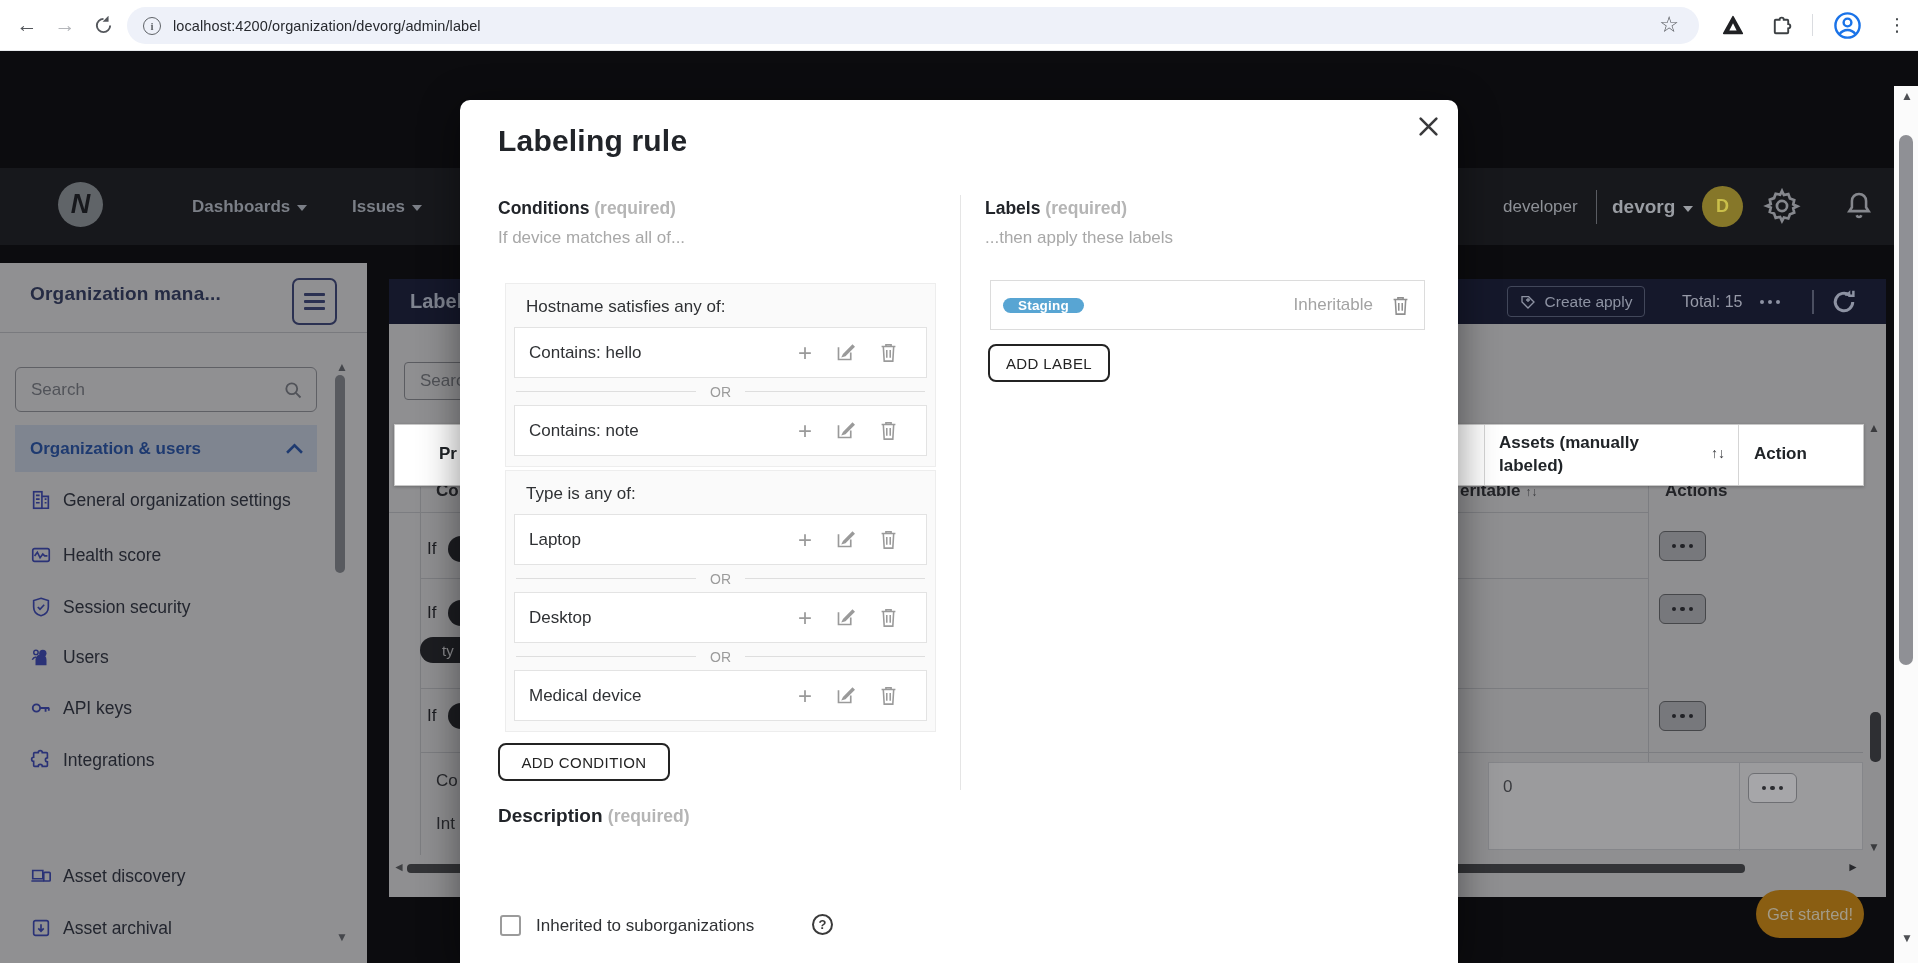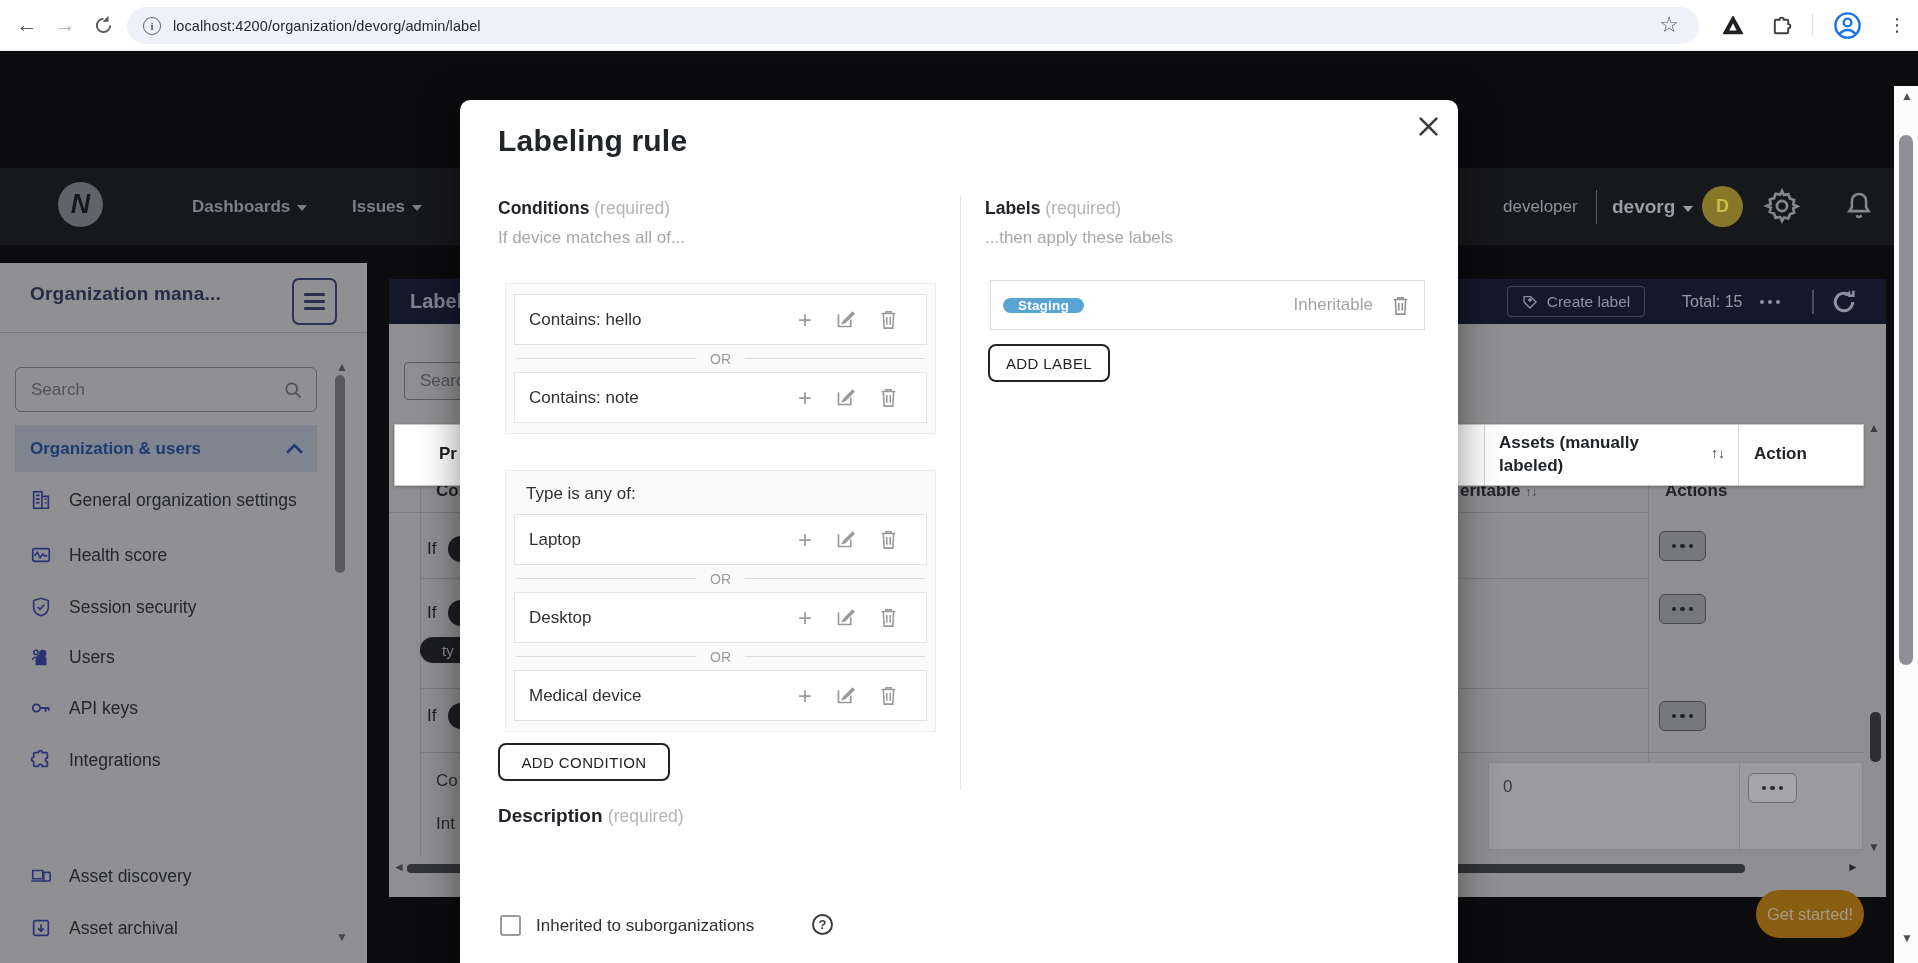--- a/index.html
+++ b/index.html
@@ -29,21 +29,21 @@
 
   .sidebar{position:absolute;left:0;top:263px;width:367px;height:700px;background:#909092}
   .sb-title{position:absolute;left:30px;top:20px;font-size:19px;font-weight:bold;color:#252b44;letter-spacing:.2px}
   .burger{position:absolute;left:292px;top:15px;width:45px;height:47px;border:2px solid #2b3152;border-radius:7px;display:flex;flex-direction:column;justify-content:center;align-items:center;gap:4px}
   .burger div{width:21px;height:3px;background:#2b3152;border-radius:1px}
   .sb-search{position:absolute;left:15px;top:104px;width:302px;height:45px;border:1px solid #5f6065;border-radius:6px;display:flex;align-items:center}
   .sb-search input{flex:1;border:none;outline:none;background:transparent;font-size:17px;color:#515359;padding-left:15px;font-family:inherit}
   .sb-search input::placeholder{color:#515359;opacity:1}
   .sb-section{position:absolute;left:15px;width:302px;height:47px;background:#7f8590;display:flex;align-items:center;justify-content:space-between;padding:0 14px 0 15px}
   .sb-section span{font-size:17px;font-weight:bold;color:#1e3a70}
-  .sb-item{position:absolute;left:30px;display:flex;align-items:center;gap:17px;height:26px}
+  .sb-item{position:absolute;left:30px;display:flex;align-items:center;gap:11px;height:26px}
   .sb-item span{font-size:17.5px;color:#23262f}
   .sb-scroll-thumb{position:absolute;left:335px;top:112px;width:10px;height:198px;background:#585a5f;border-radius:5px}
   .tri{font-size:12px;color:#45474c;line-height:1}
 
   .panelbar{position:absolute;left:389px;top:279px;width:1497px;height:45px;background:#15182b;display:flex;align-items:center}
   .createbtn{position:absolute;left:1118px;top:7px;width:138px;height:31px;border:1.5px solid #42475a;border-radius:4px;display:flex;align-items:center;justify-content:center;gap:9px;color:#8d92a2;font-size:15.5px}
   .navy-txt{color:#979aa8;font-size:16px}
   .dots3{display:flex;gap:4px}
   .dots3 div{width:4px;height:4px;border-radius:50%;background:#8d92a2}
 
@@ -71,21 +71,21 @@
   
   .pgscroll{position:absolute;left:1894px;top:86px;width:24px;height:877px;background:#fbfbfb;z-index:60}
   .pgthumb{position:absolute;left:5px;top:49px;width:14px;height:530px;background:#8f9095;border-radius:7px}
 
   
   .modal{position:absolute;left:460px;top:100px;width:998px;height:863px;background:#fff;border-radius:10px 10px 0 0;z-index:100;box-shadow:0 8px 40px rgba(0,0,0,.45)}
   .m-title{position:absolute;left:38px;top:24px;font-size:30px;font-weight:600;color:#212429;letter-spacing:.2px}
   .m-close{position:absolute;left:948px;top:6px;width:40px;height:40px;display:flex;align-items:center;justify-content:center;cursor:pointer}
   .m-h{position:absolute;font-size:17.5px;color:#212429}
   .m-h b{font-weight:bold}
-  .m-req{color:#b5b5b5;font-weight:normal}
+  .m-req{color:#b5b5b5;font-weight:bold}
   .m-sub{position:absolute;font-size:17px;color:#a8a8a8}
   .vdiv{position:absolute;left:500px;top:95px;width:1px;height:595px;background:#e5e5e5}
   .grp{position:absolute;left:45px;width:431px;background:#fafafa;border:1px solid #ededed;padding:10px 8px 10px 8px}
   .grp-title{font-size:17px;color:#2f3134;margin:3px 0 10px 12px}
   .crow{height:51px;background:#fff;border:1px solid #e3e3e3;display:flex;align-items:center}
   .crow .lbl{flex:1;font-size:17px;color:#2f3134;padding-left:14px}
   .crow .ics{display:flex;align-items:center;gap:23px;margin-right:28px}
   .plus{font-size:24px;color:#9a9a9a;line-height:1;font-weight:400}
   .ordiv{height:27px;display:flex;align-items:center;gap:14px;padding:0 2px}
   .ordiv .ln{flex:1;height:1px;background:#dedede}
@@ -258,21 +258,21 @@
     <div class="abs tri" style="left:336px;top:668px">▼</div>
   </div>
 
   <div class="panelbar">
     <div style="margin-left:21px;font-size:20px;font-weight:bold;color:#7f8490">Labels</div>
     <div class="createbtn">
       <svg width="16" height="16" viewBox="0 0 24 24" fill="#8d92a2">
           <path d="M3 4h10l8 8-9 9-9-9z" fill="none" stroke="#8d92a2" stroke-width="2"></path>
           <path d="M9 9h6M12 6v6" stroke="#8d92a2" stroke-width="2"></path>
         </svg>
-      <span>Create label</span>
+      <span>Create apply</span>
     </div>
     <div class="navy-txt abs" style="left:1293px">Total: 15</div>
     <div class="dots3 abs" style="left:1371px;top:21px">
         <div></div>
         <div></div>
         <div></div>
       </div>
     <div class="abs" style="left:1423px;top:11px;width:1.5px;height:24px;background:#4a4e60"></div>
     <div class="abs" style="left:1440px;top:8px">
       <svg width="30" height="30" viewBox="0 0 24 24" fill="none" stroke="#8d92a2" stroke-width="2.4">
@@ -376,20 +376,21 @@
         </svg>
     </div>
 
     <div class="m-h" style="left:38px;top:98px">
       <b>Conditions</b>
       <span class="m-req">(required)</span>
     </div>
     <div class="m-sub" style="left:38px;top:128px">If device matches all of...</div>
 
     <div class="grp" style="top:183px">
+      <div class="grp-title">Hostname satisfies any of:</div>
       <div class="crow">
         <div class="lbl">Contains: hello</div>
         <div class="ics">
           <span class="plus">+</span>
           <svg width="21" height="21" viewBox="0 0 24 24" fill="none" stroke="#9a9a9a" stroke-width="1.9">
               <path d="M4 6v14h14v-8"></path>
               <path d="M10 14 20 4l1.5 1.5-10 10-2.6.8z" fill="#9a9a9a"></path>
             </svg>
           <svg width="19" height="21" viewBox="0 0 22 24" fill="none" stroke="#9a9a9a" stroke-width="1.8">
               <path d="M3 5h16M8 5V3h6v2M5 5l1 17h10l1-17"></path>

